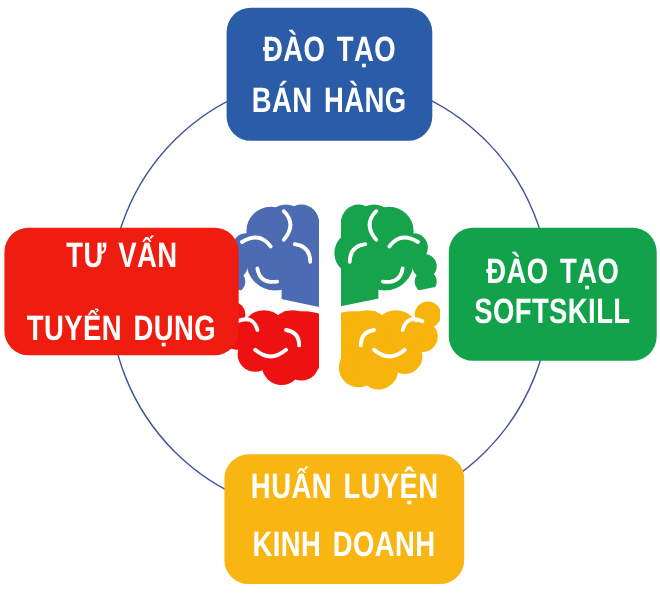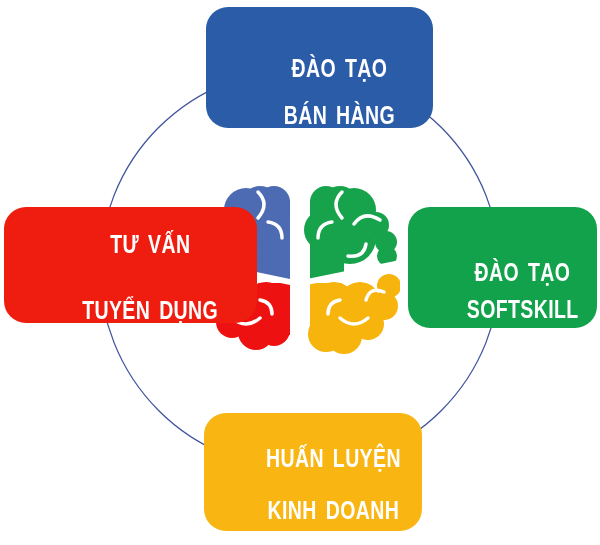--- a/index.html
+++ b/index.html
@@ -17,27 +17,26 @@
   #circle-svg, #brain-svg { position: absolute; }
   #circle-svg { left: 0; top: 0; }
   #brain-svg { left: 200px; top: 180px; }
 
   .node {
     position: absolute;
     border-radius: 22px;
     display: flex;
     flex-direction: column;
     align-items: center;
-    justify-content: flex-end;
+    justify-content: center;
     color: #ffffff;
     font-weight: 700;
-    font-size: 25px;
+    font-size: 32px;
     line-height: 26px;
     text-align: center;
-    padding-left: 40px;
   }
   .node .line {
     display: block;
     white-space: nowrap;
     letter-spacing: 0.5px;
     word-spacing: 4px;
     transform: scaleX(0.78);
     transform-origin: 50% 50%;
   }
   #node-top    { left: 206px; top: 7px;   width: 187px; height: 121px; gap: 21px; }

